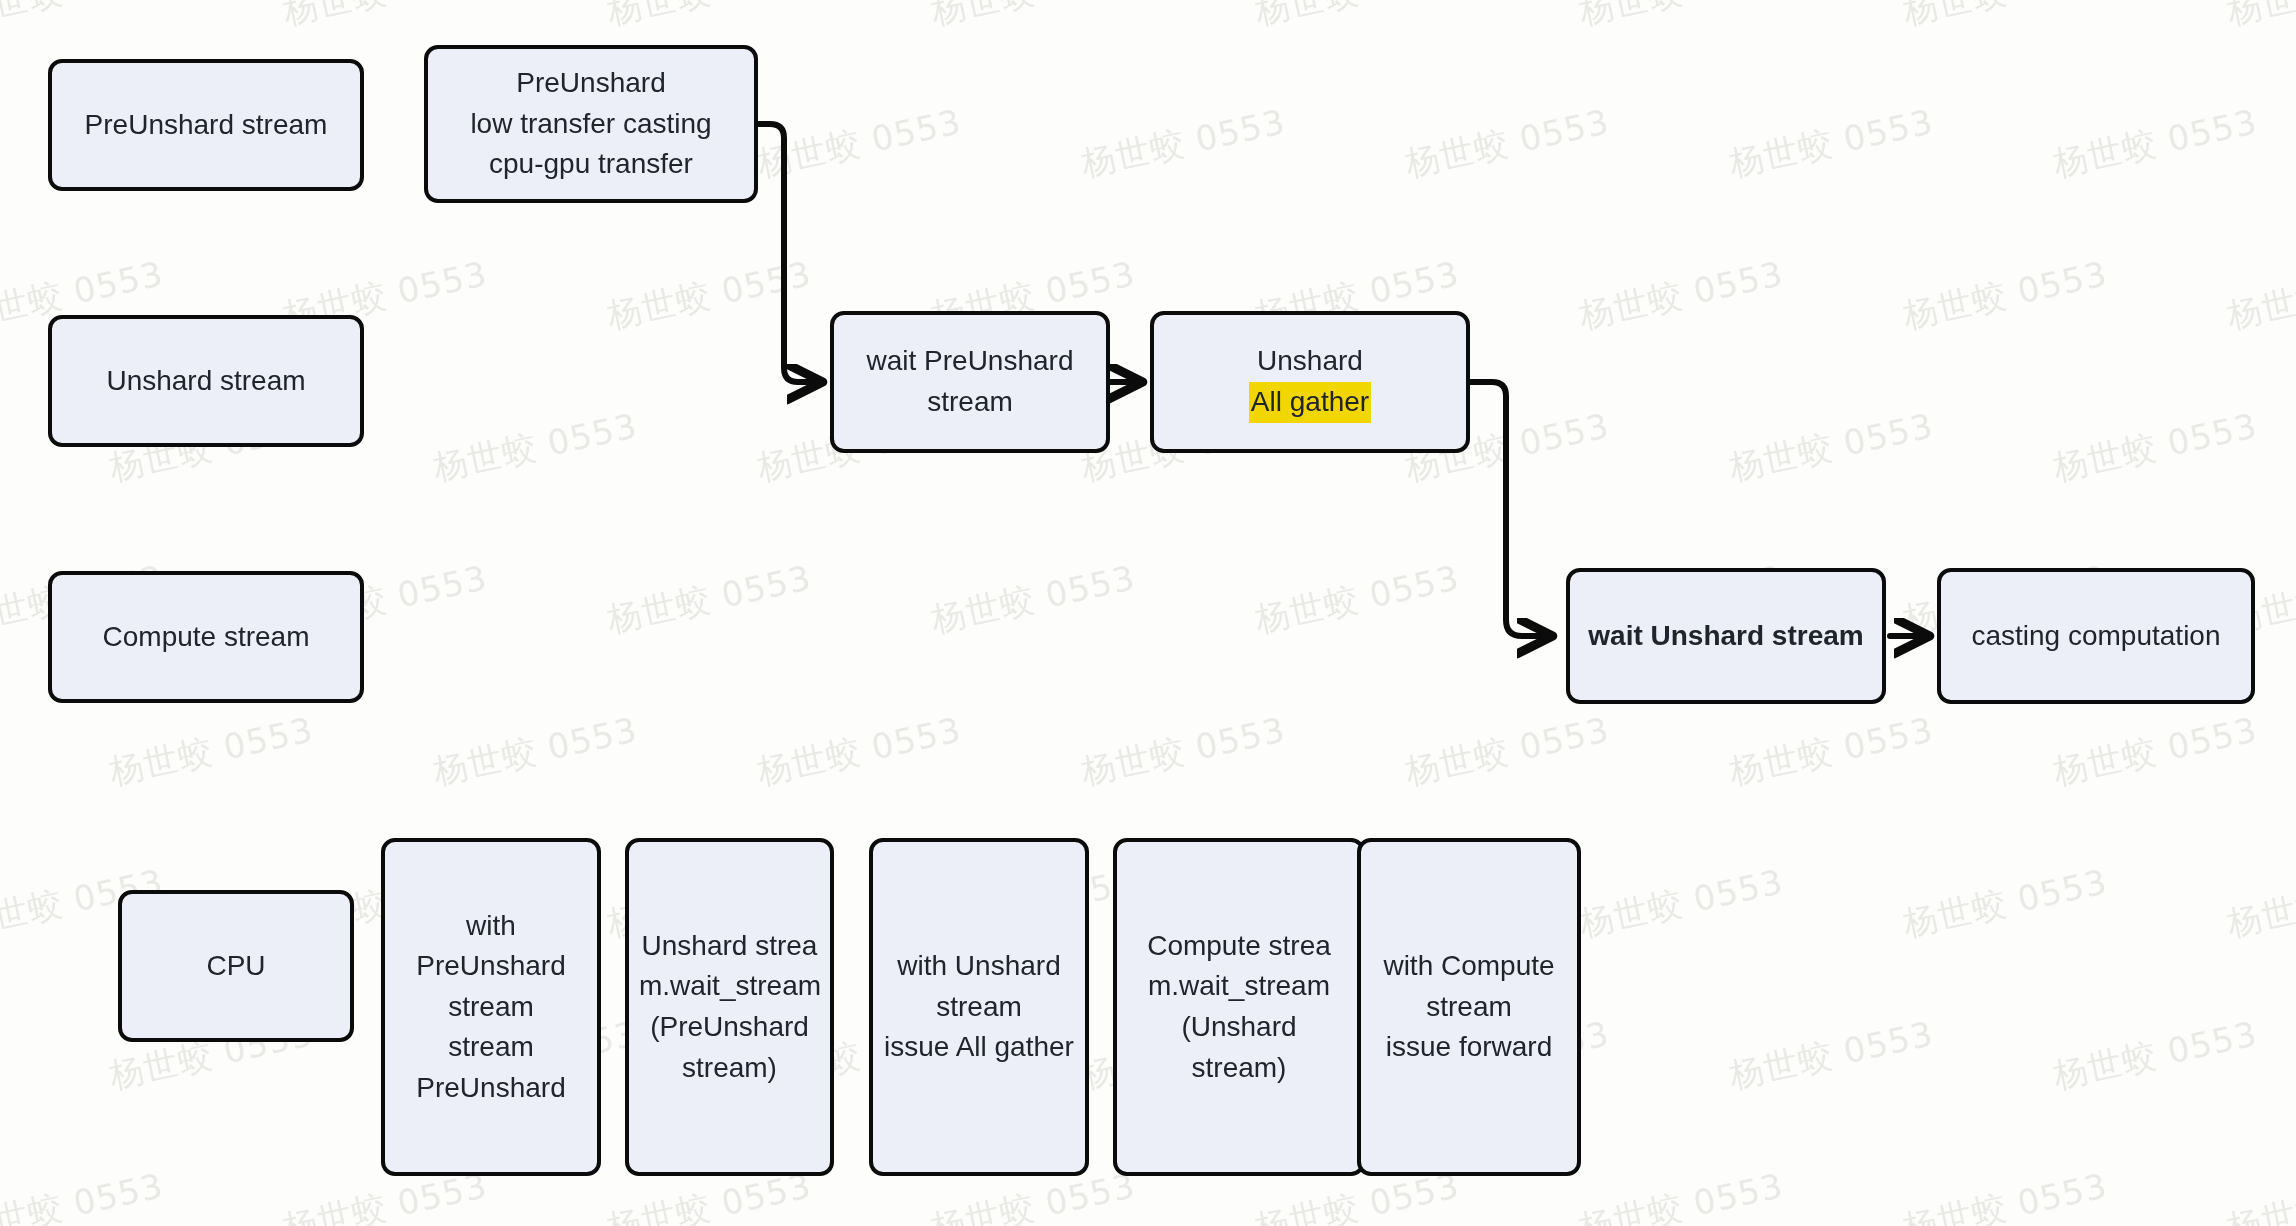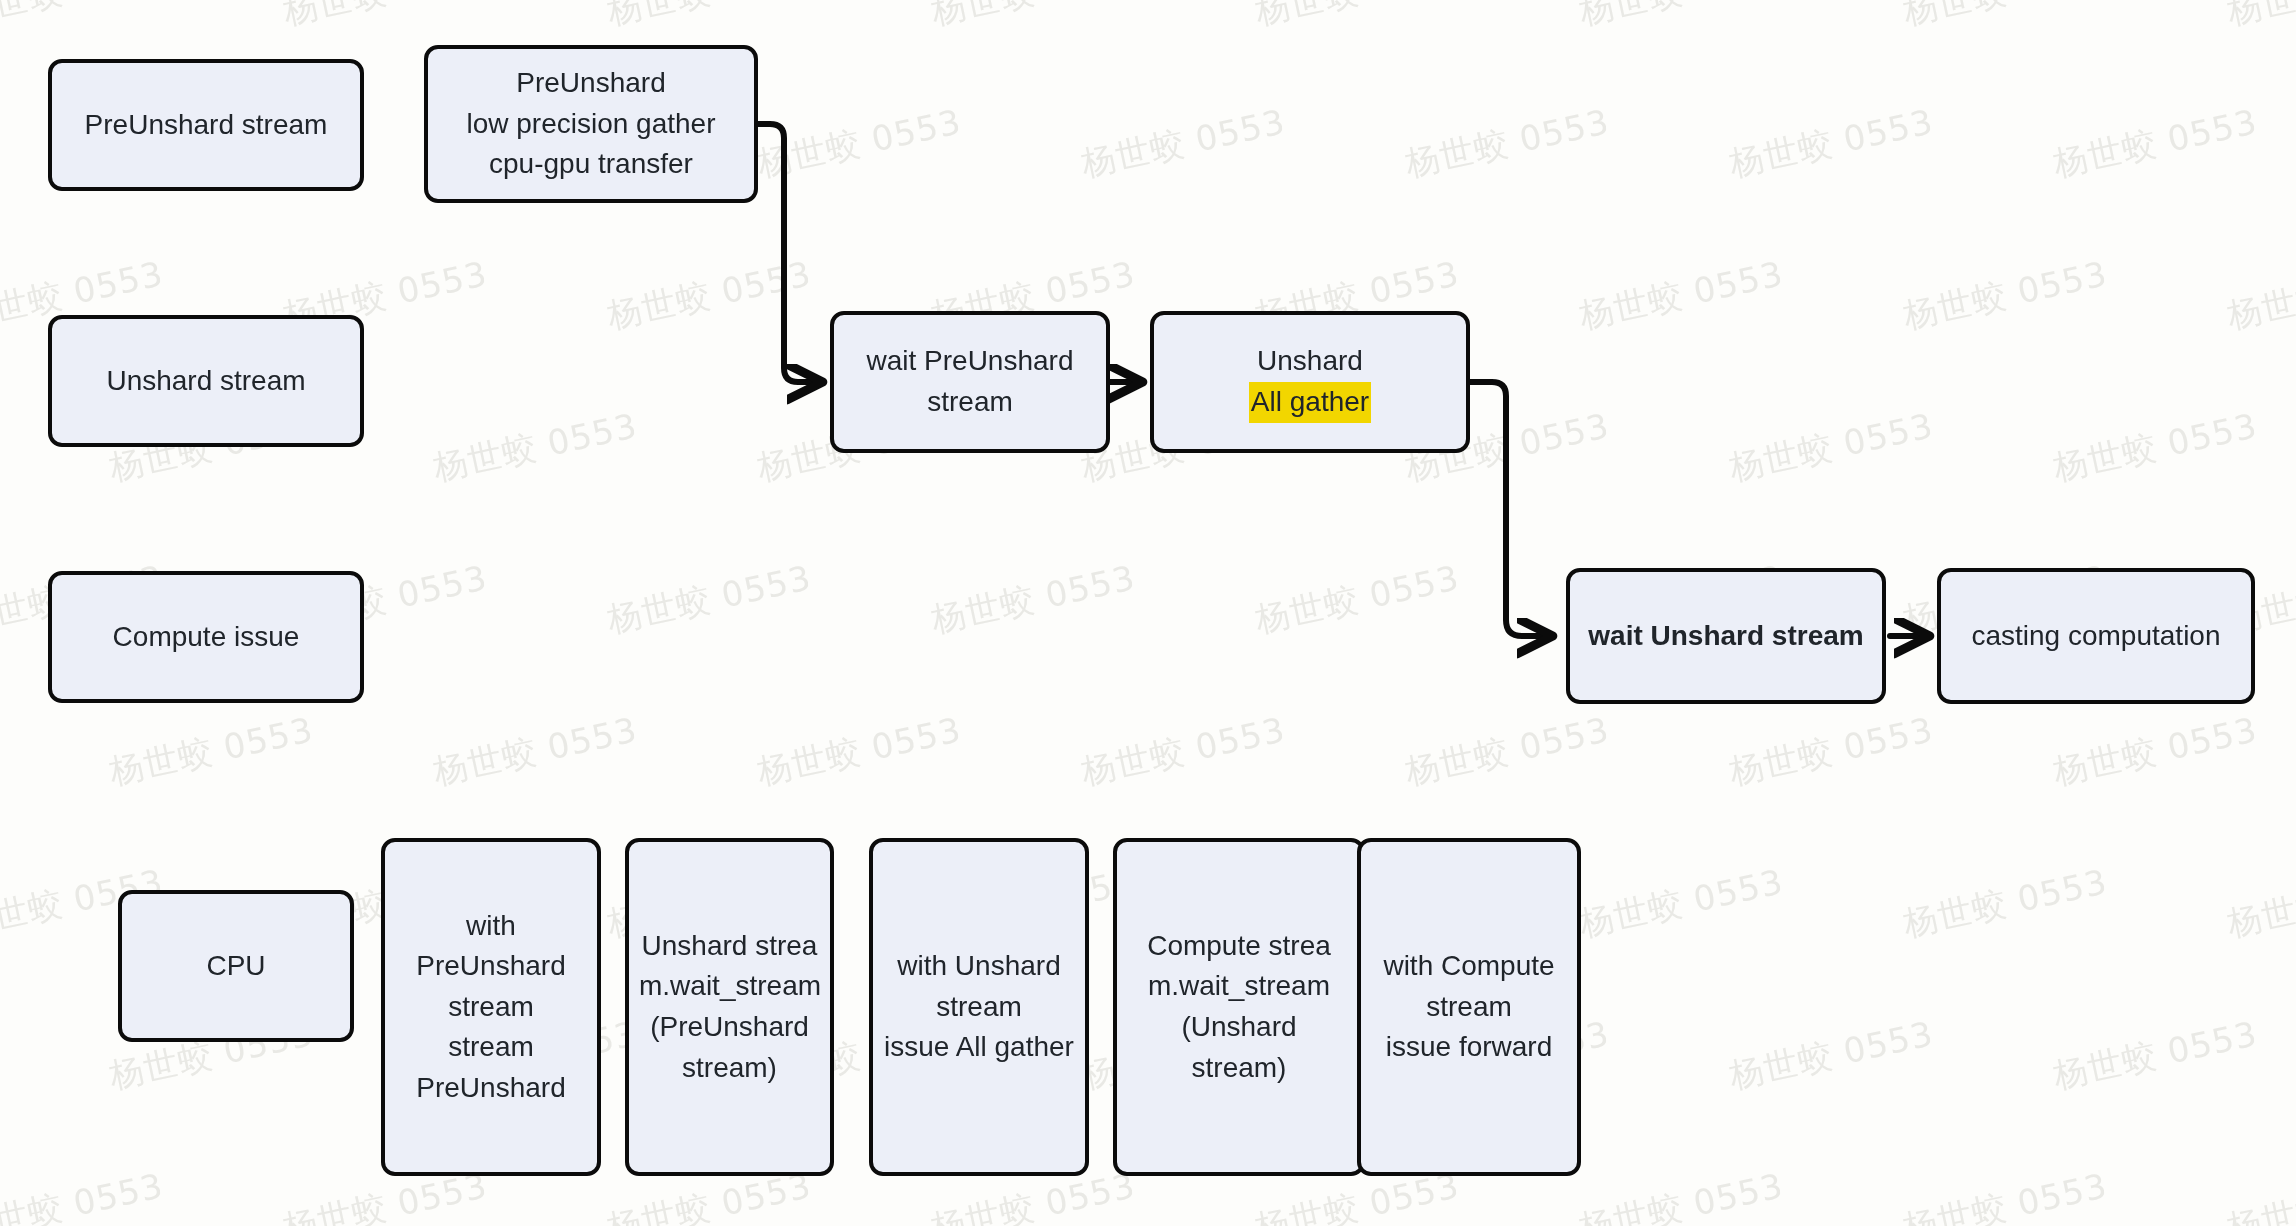--- a/index.html
+++ b/index.html
@@ -171,31 +171,31 @@
 
   <div class="node" style="left:48px; top:59px; width:316px; height:132px;">
     <span class="txt">PreUnshard stream</span>
   </div>
 
   <div class="node" style="left:48px; top:315px; width:316px; height:132px;">
     <span class="txt">Unshard stream</span>
   </div>
 
   <div class="node" style="left:48px; top:571px; width:316px; height:132px;">
-    <span class="txt">Compute issue</span>
+    <span class="txt">Compute stream</span>
   </div>
 
   <div class="node" style="left:88px; top:890px; width:236px; height:152px;margin-left:30px;">
     <span class="txt">CPU</span>
   </div>
 
   <div class="node" style="left:424px; top:45px; width:334px; height:158px;">
     <span class="txt">
       <span class="ln">PreUnshard</span>
-      <span class="ln">low precision gather</span>
+      <span class="ln">low transfer casting</span>
       <span class="ln">cpu-gpu transfer</span>
     </span>
   </div>
 
   <div class="node" style="left:830px; top:311px; width:280px; height:142px;">
     <span class="txt">
       <span class="ln">wait PreUnshard</span>
       <span class="ln">stream</span>
     </span>
   </div>

